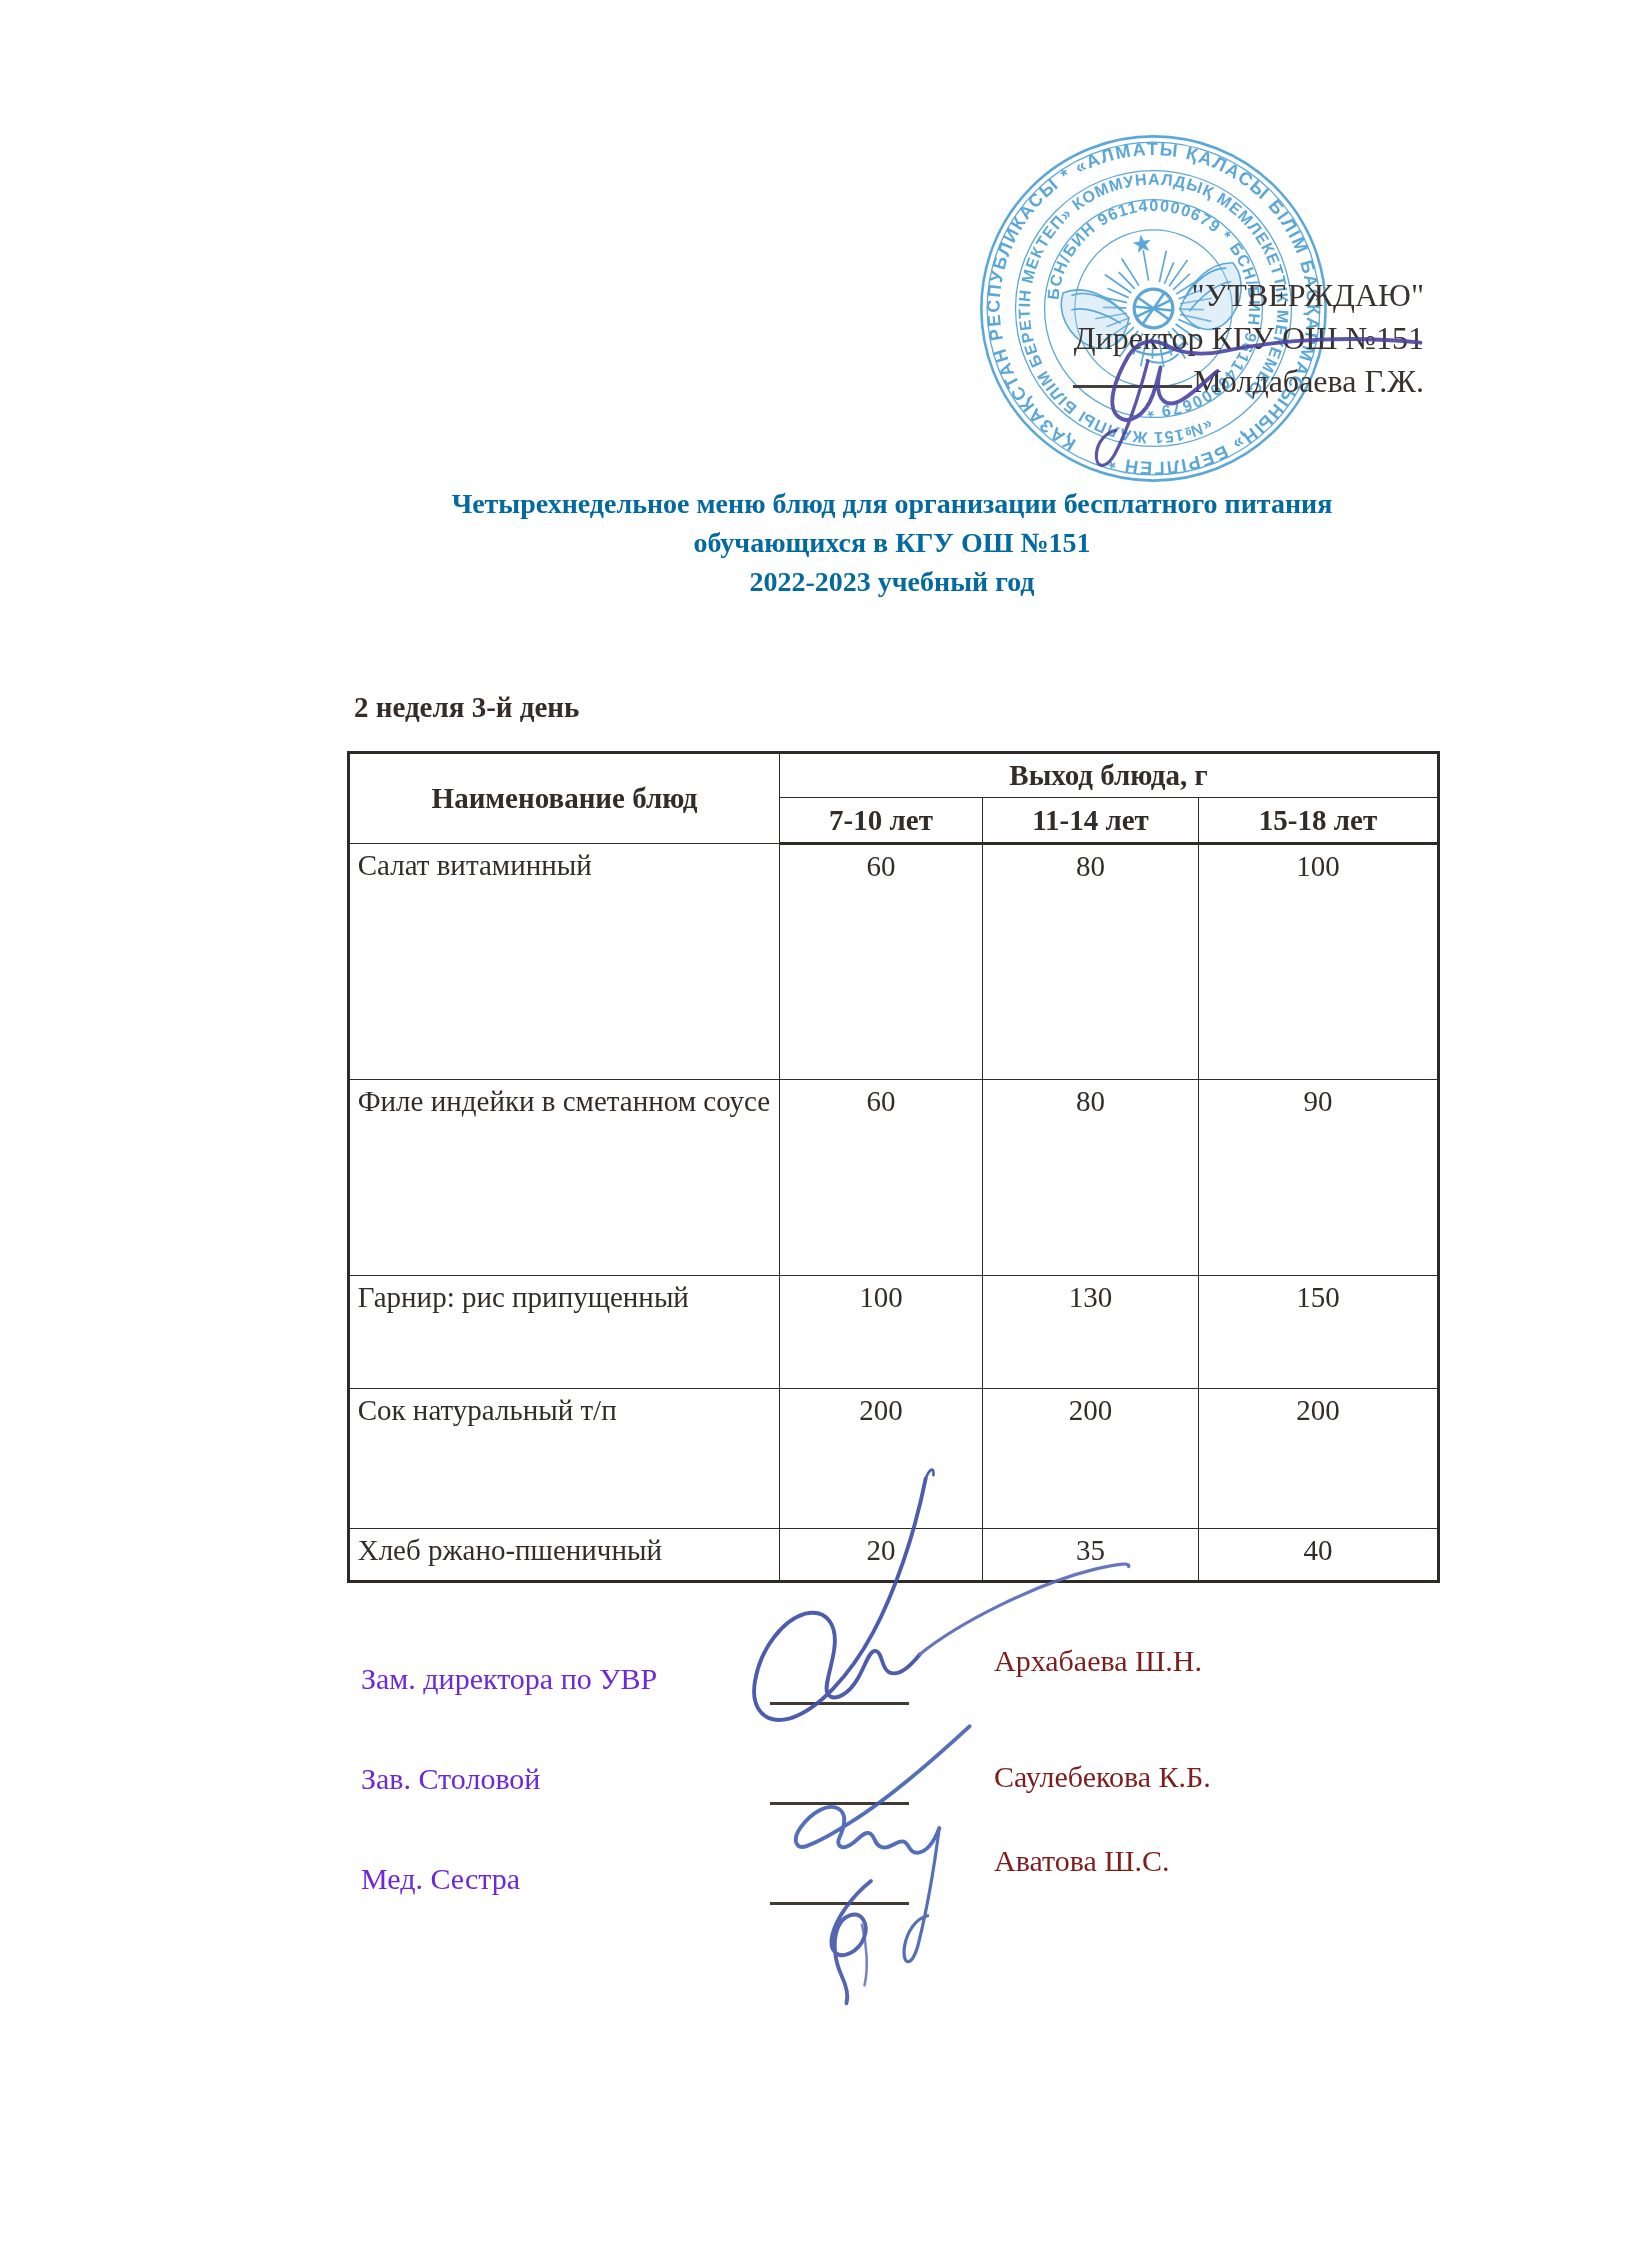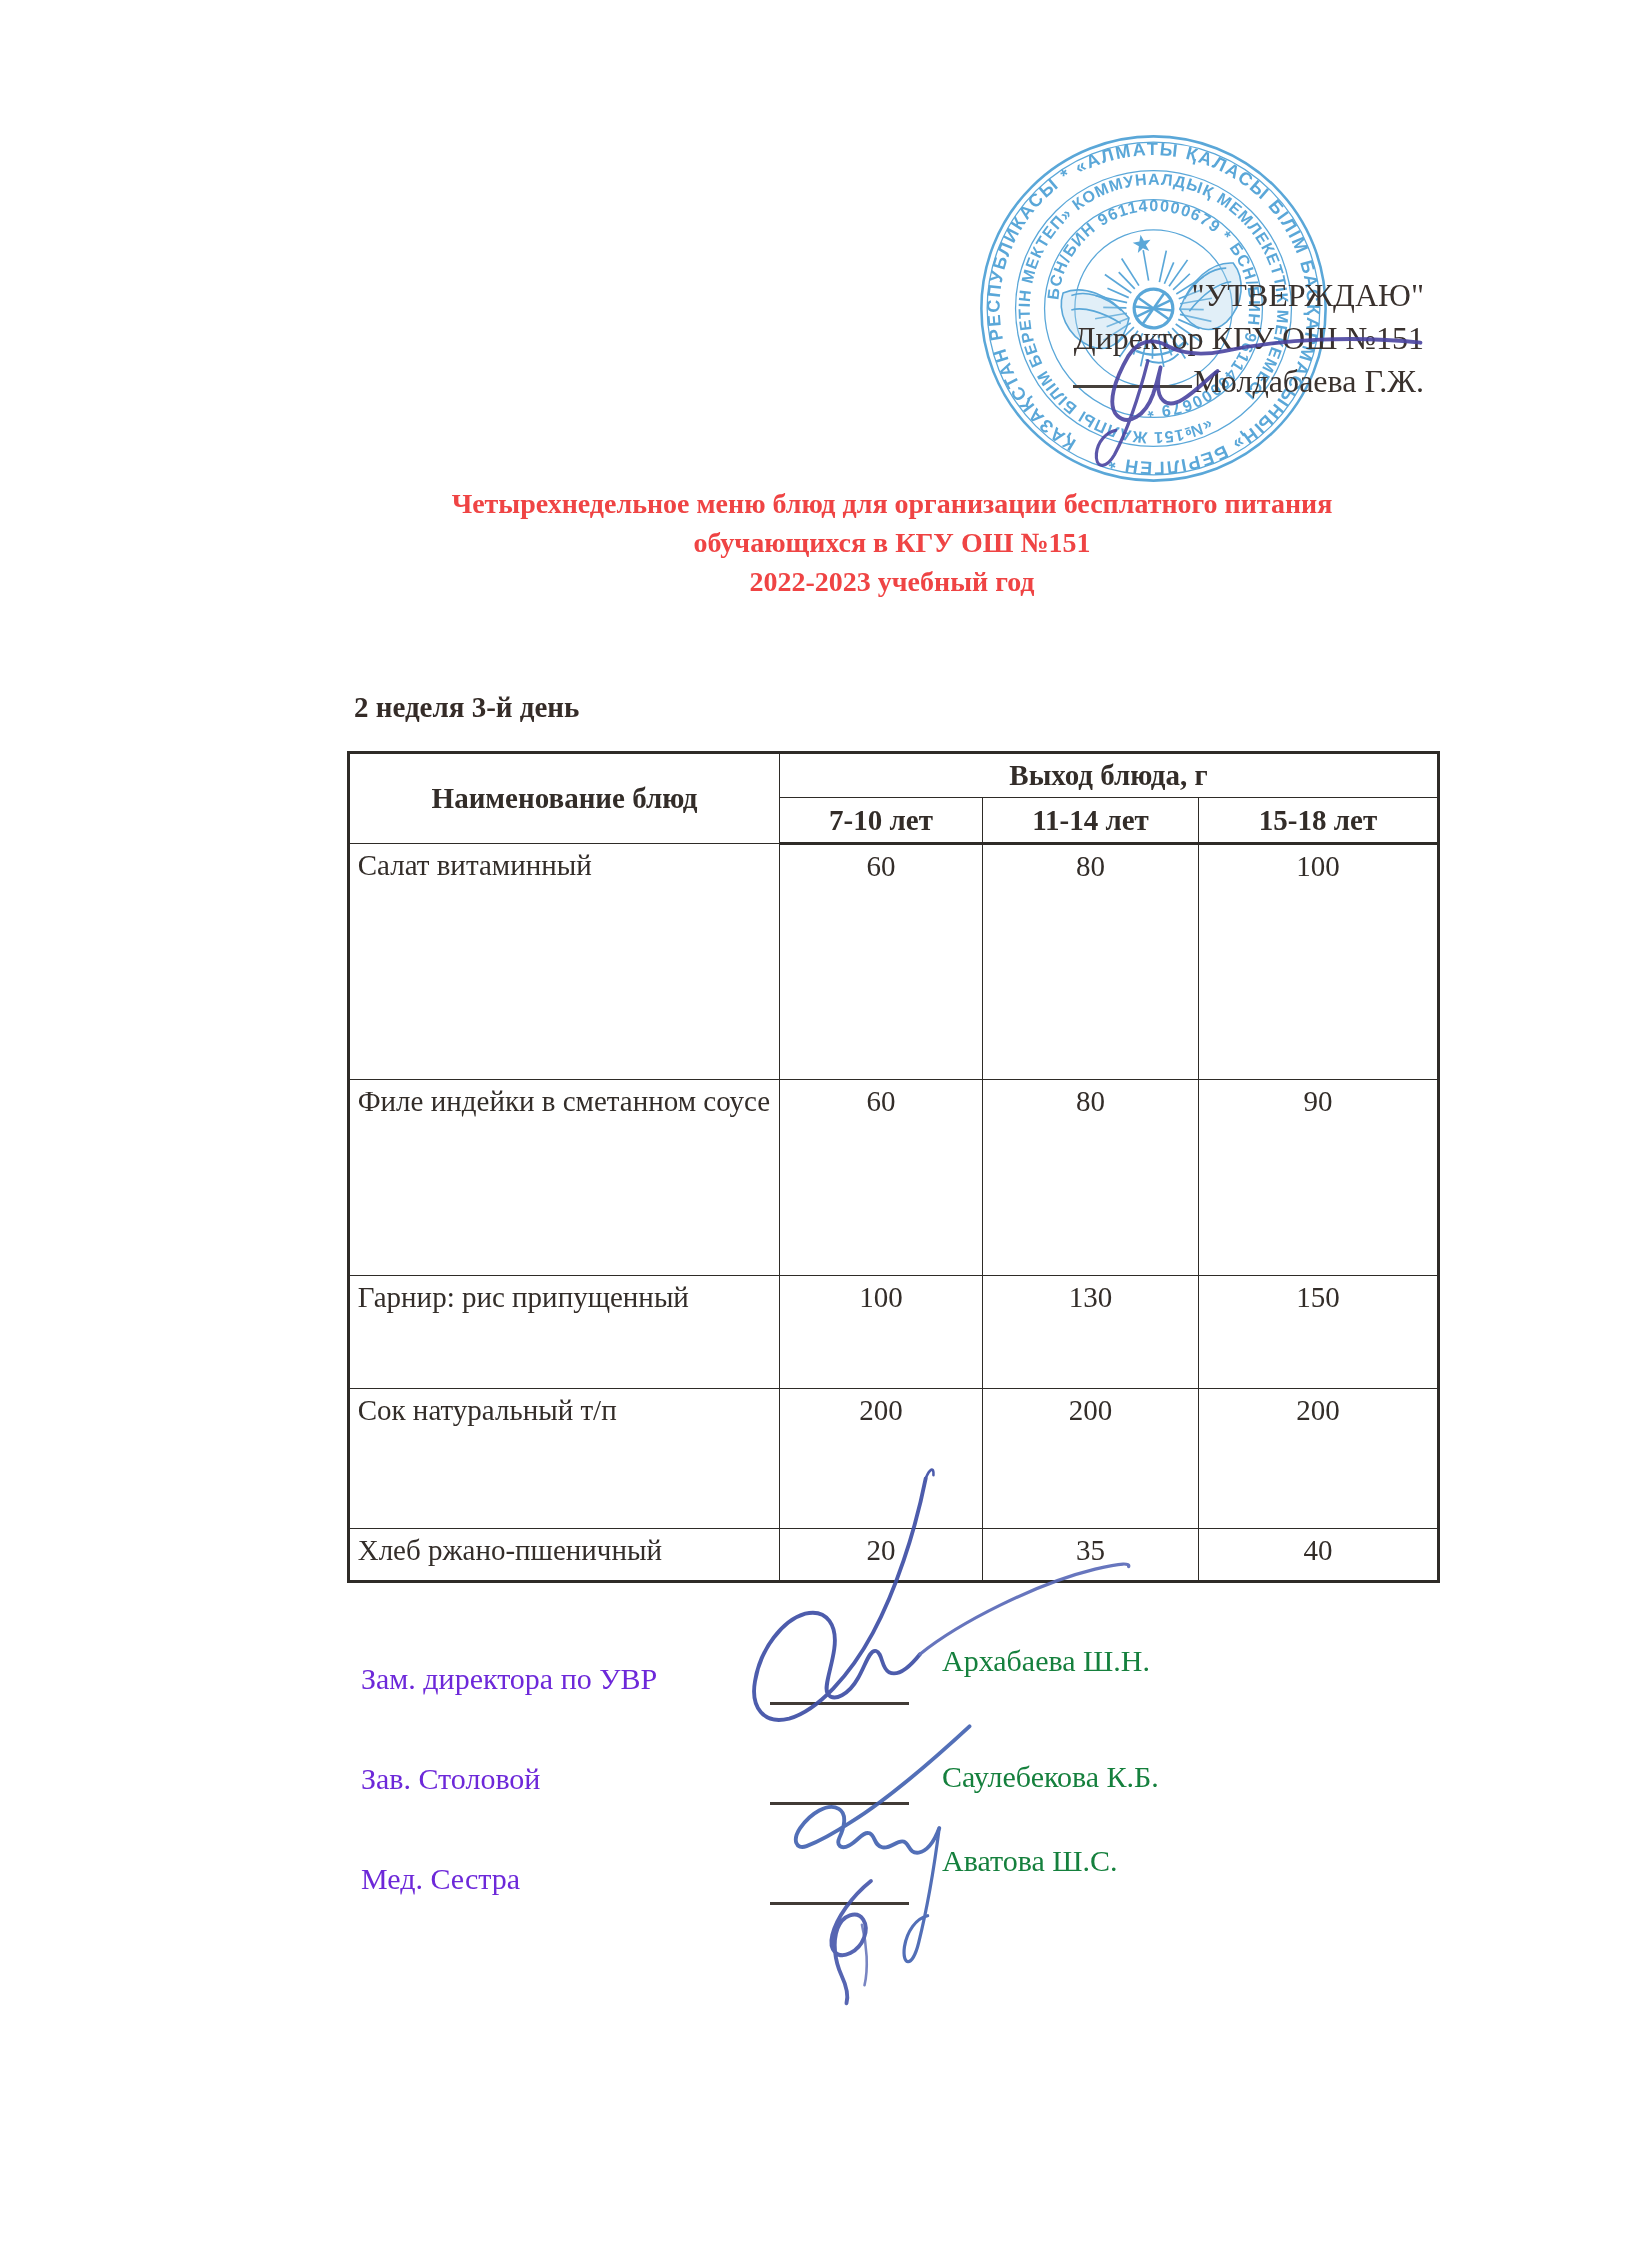--- a/index.html
+++ b/index.html
@@ -19,21 +19,21 @@
   .director-underline {
     position:absolute; left:1073px; top:385px;
     width:119px; height:2.6px; background:#46403b;
   }
   
   .stamp { position:absolute; left:973px; top:128px; width:361px; height:361px; opacity:0.85; }
   
   .title-block {
     position:absolute; left:412px; top:484px; width:960px;
     text-align:center; font-weight:bold; font-size:28px; line-height:39px;
-    color:#ef4444;
+    color:#0369a1;
   }
   .week-label {
     position:absolute; left:354px; top:691px;
     font-weight:bold; font-size:29px; color:#352c28;
   }
   
   .menu-table {
     position:absolute; left:347px; top:751px;
     border-collapse:collapse; table-layout:fixed;
     width:1090px; font-size:29px; color:#332d29;
@@ -51,21 +51,21 @@
   .num-cell { text-align:center; }
   .r-tall1 { height:236px; }
   .r-tall2 { height:196px; }
   .r-mid   { height:113px; }
   .r-mid2  { height:140px; }
   .r-short { height:53px;margin-left:28px; }
   .hdr-top { height:37px;margin-left:46px; }
   .hdr-ages{ height:41px; }
   
   .sig-role { position:absolute; left:361px; font-size:30px; color:#6d28d9; white-space:nowrap; }
-  .sig-name { position:absolute; left:942px; font-size:30px; color:#15803d; white-space:nowrap; }
+  .sig-name { position:absolute; left:994px; font-size:30px; color:#7f1d1d; white-space:nowrap; }
   .sig-line { position:absolute; left:770px; width:139px; height:2.6px; background:#413b36; }
   .role-1 { top:1662px; } .name-1 { top:1644px; } .line-1 { top:1702px; }
   .role-2 { top:1762px; } .name-2 { top:1744px;margin-top:16px; } .line-2 { top:1802px; }
   .role-3 { top:1862px; } .name-3 { top:1844px;text-align:center; } .line-3 { top:1902px; }
   
   .ink-overlay { position:absolute; left:0; top:0; width:1644px; height:2261px; pointer-events:none; }
 </style>
 </head>
 <body>
 

